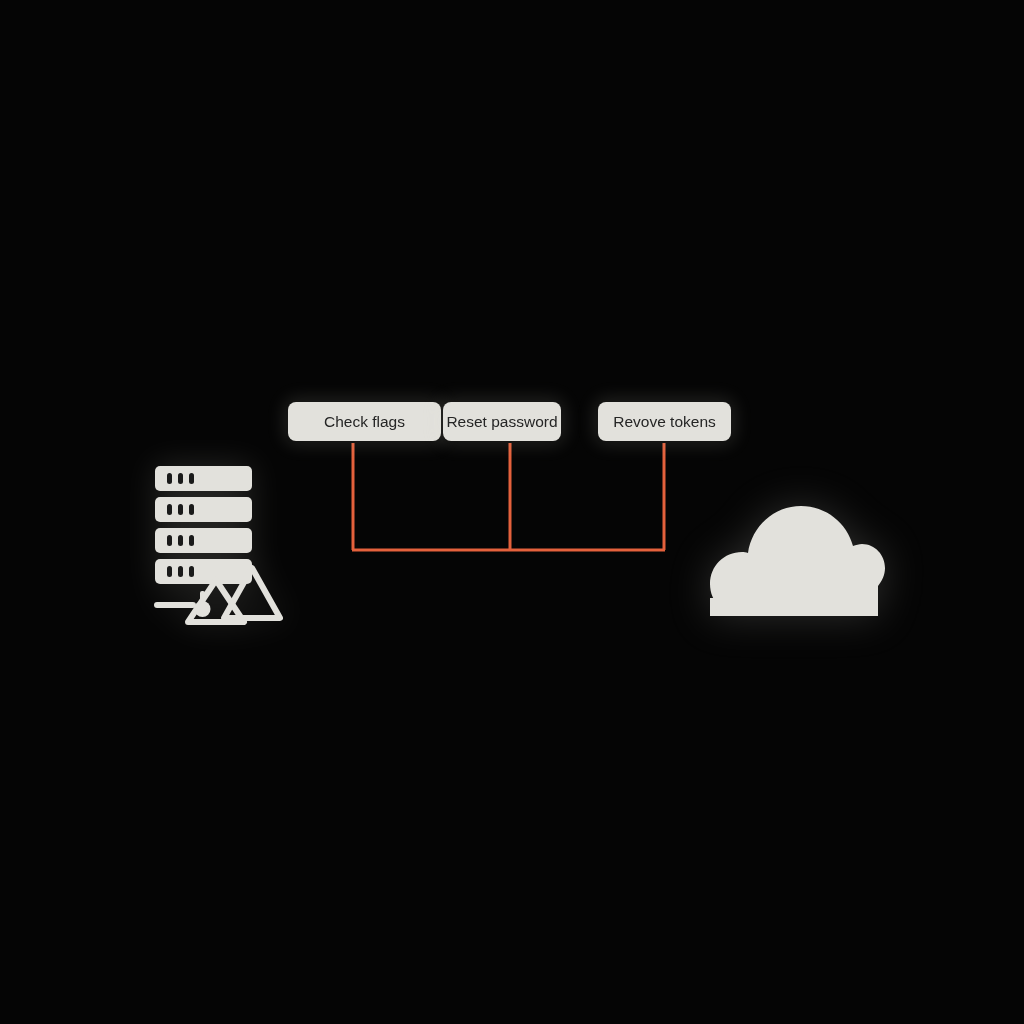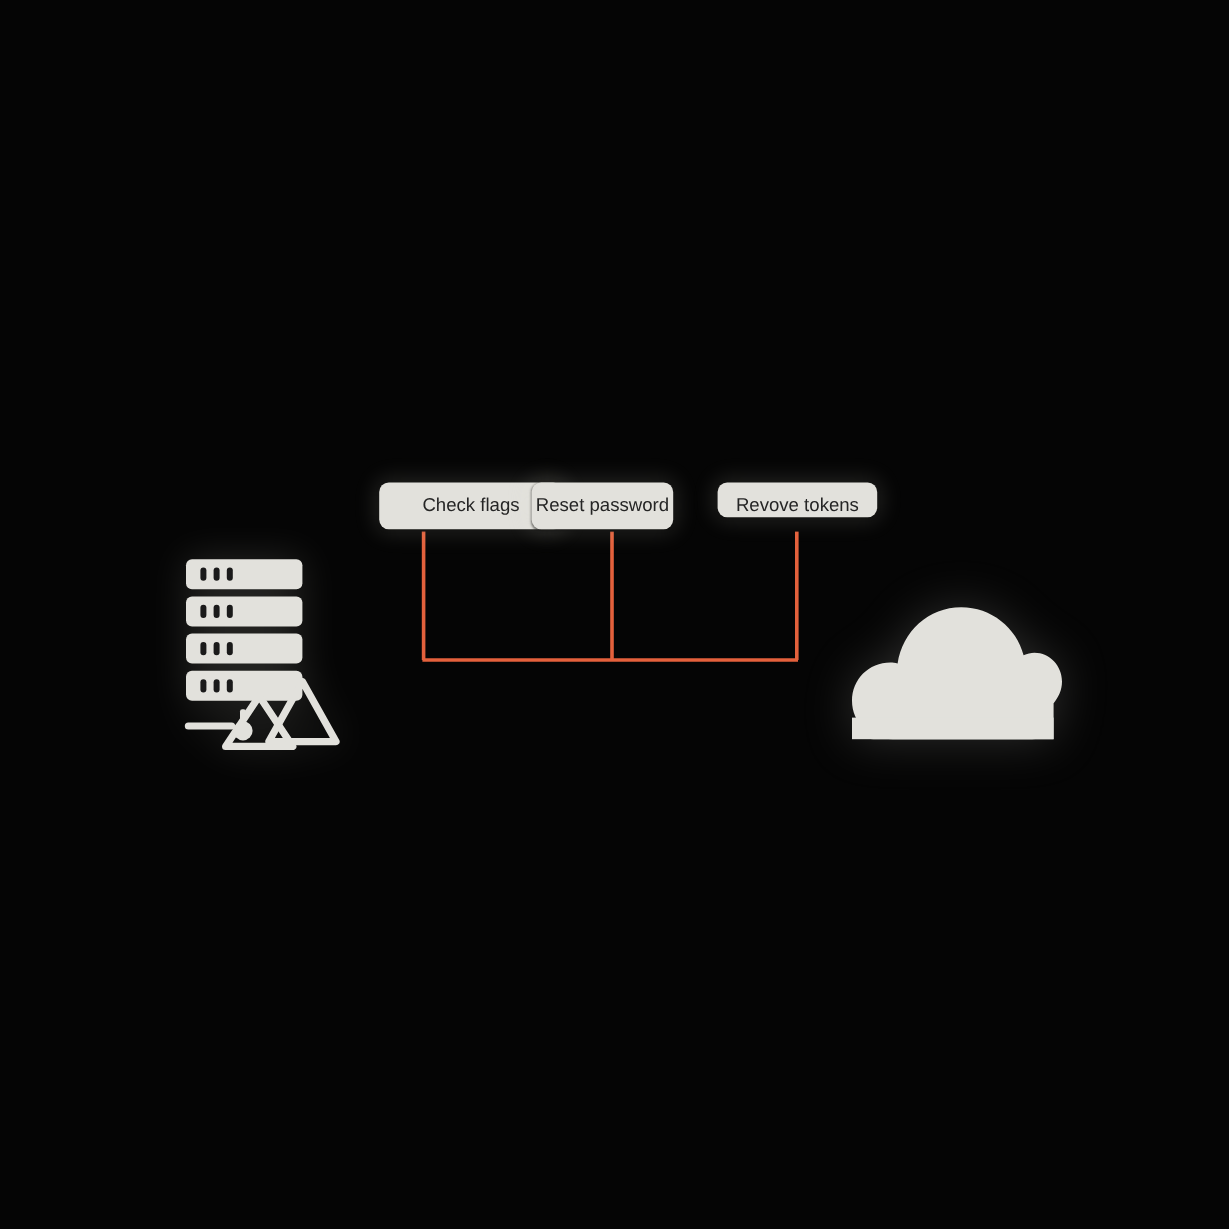--- a/index.html
+++ b/index.html
@@ -119,25 +119,25 @@
 
   <svg class="connector-layer" viewBox="0 0 1024 1024">
     <g id="connector-group" fill="none" stroke="#e4613c" stroke-width="3" stroke-linecap="butt">
         <line x1="352" y1="550" x2="665" y2="550"></line>
         <line x1="353" y1="443" x2="353" y2="550"></line>
         <line x1="510" y1="443" x2="510" y2="550"></line>
         <line x1="664" y1="443" x2="664" y2="550"></line>
       </g>
   </svg>
 
-  <button id="btn-0" class="action-button" style="left: 288px; top: 402px; width: 153px; height: 39px; line-height: 39px; margin-left: 28px;">Check flags</button>
+  <button id="btn-0" class="action-button" style="left: 288px; top: 402px; width: 153px; height: 39px; line-height: 39px;">Check flags</button>
 
   <button id="btn-1" class="action-button" style="left: 443px; top: 402px; width: 118px; height: 39px; line-height: 39px;">Reset password</button>
 
-  <button id="btn-2" class="action-button" style="left: 598px; top: 402px; width: 133px; height: 29px; line-height: 39px;">Revove tokens</button>
+  <button id="btn-2" class="action-button" style="left: 598px; top: 402px; width: 133px; height: 39px; line-height: 39px;">Revove tokens</button>
 
   <svg id="cloud-icon" viewBox="0 0 188 134" style="left: 700px; top: 492px; width: 188px; height: 134px;">
     <path d="M 44 124
              C 24 124 10 110 10 92
              C 10 74 24 60 42 60
              C 44 60 46 60 48 61
              C 52 34 74 14 101 14
              C 126 14 147 31 153 54
              C 156 53 159 52 162 52
              C 175 52 185 63 185 76

